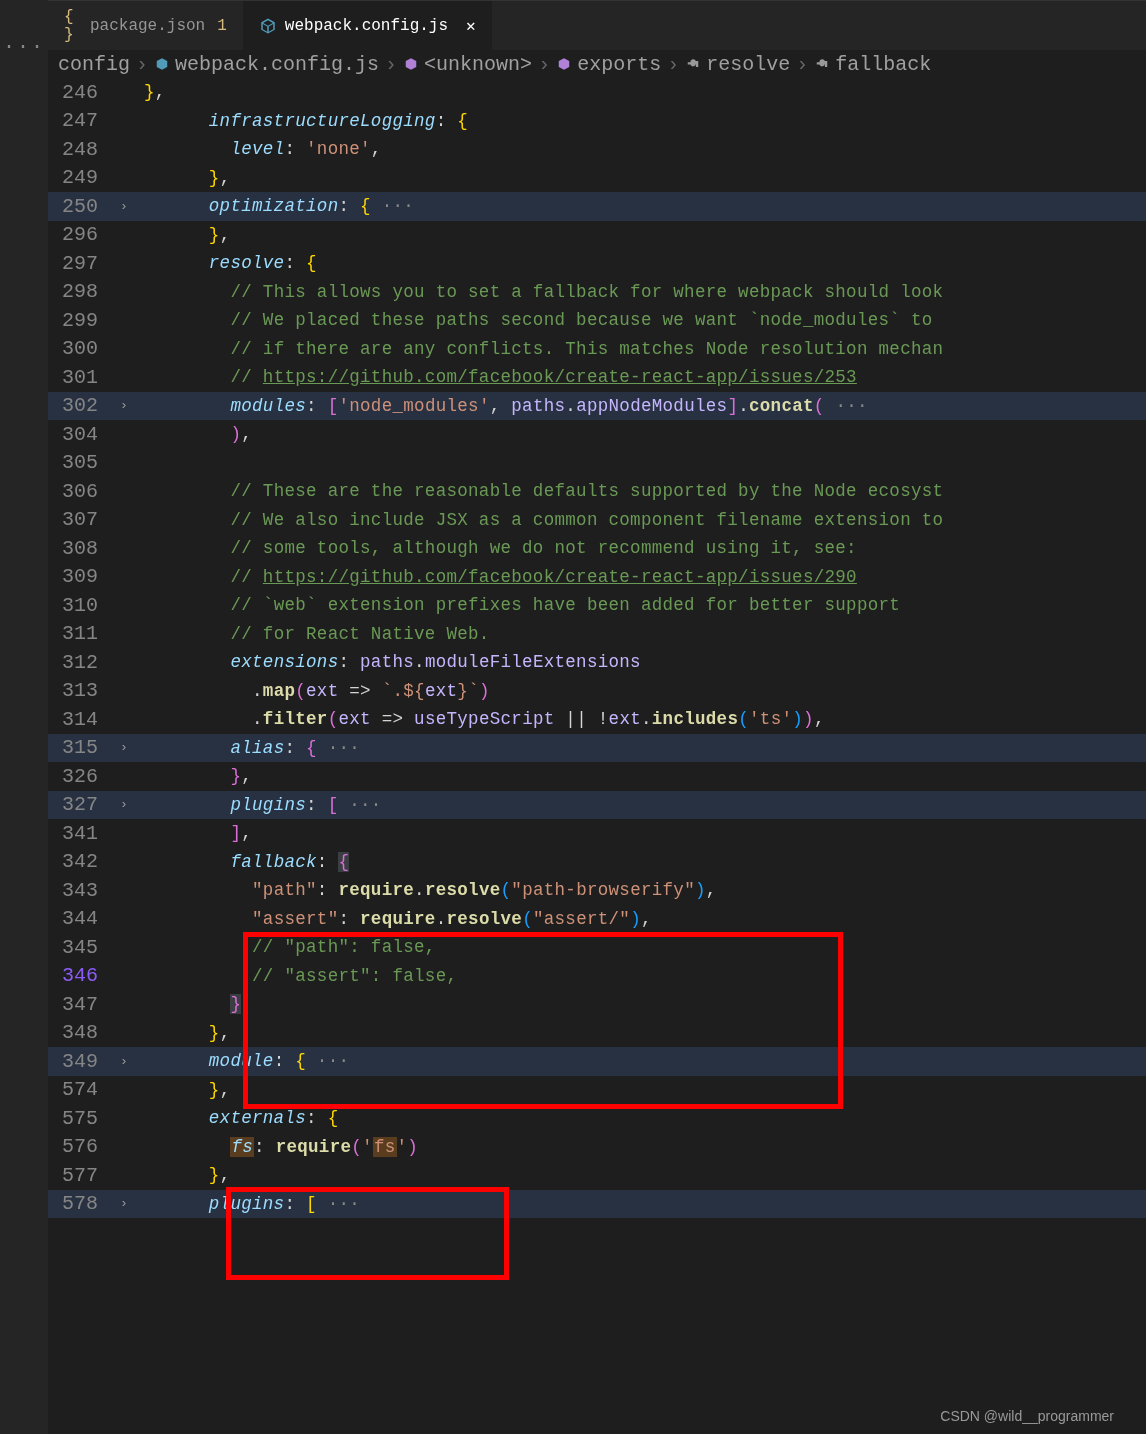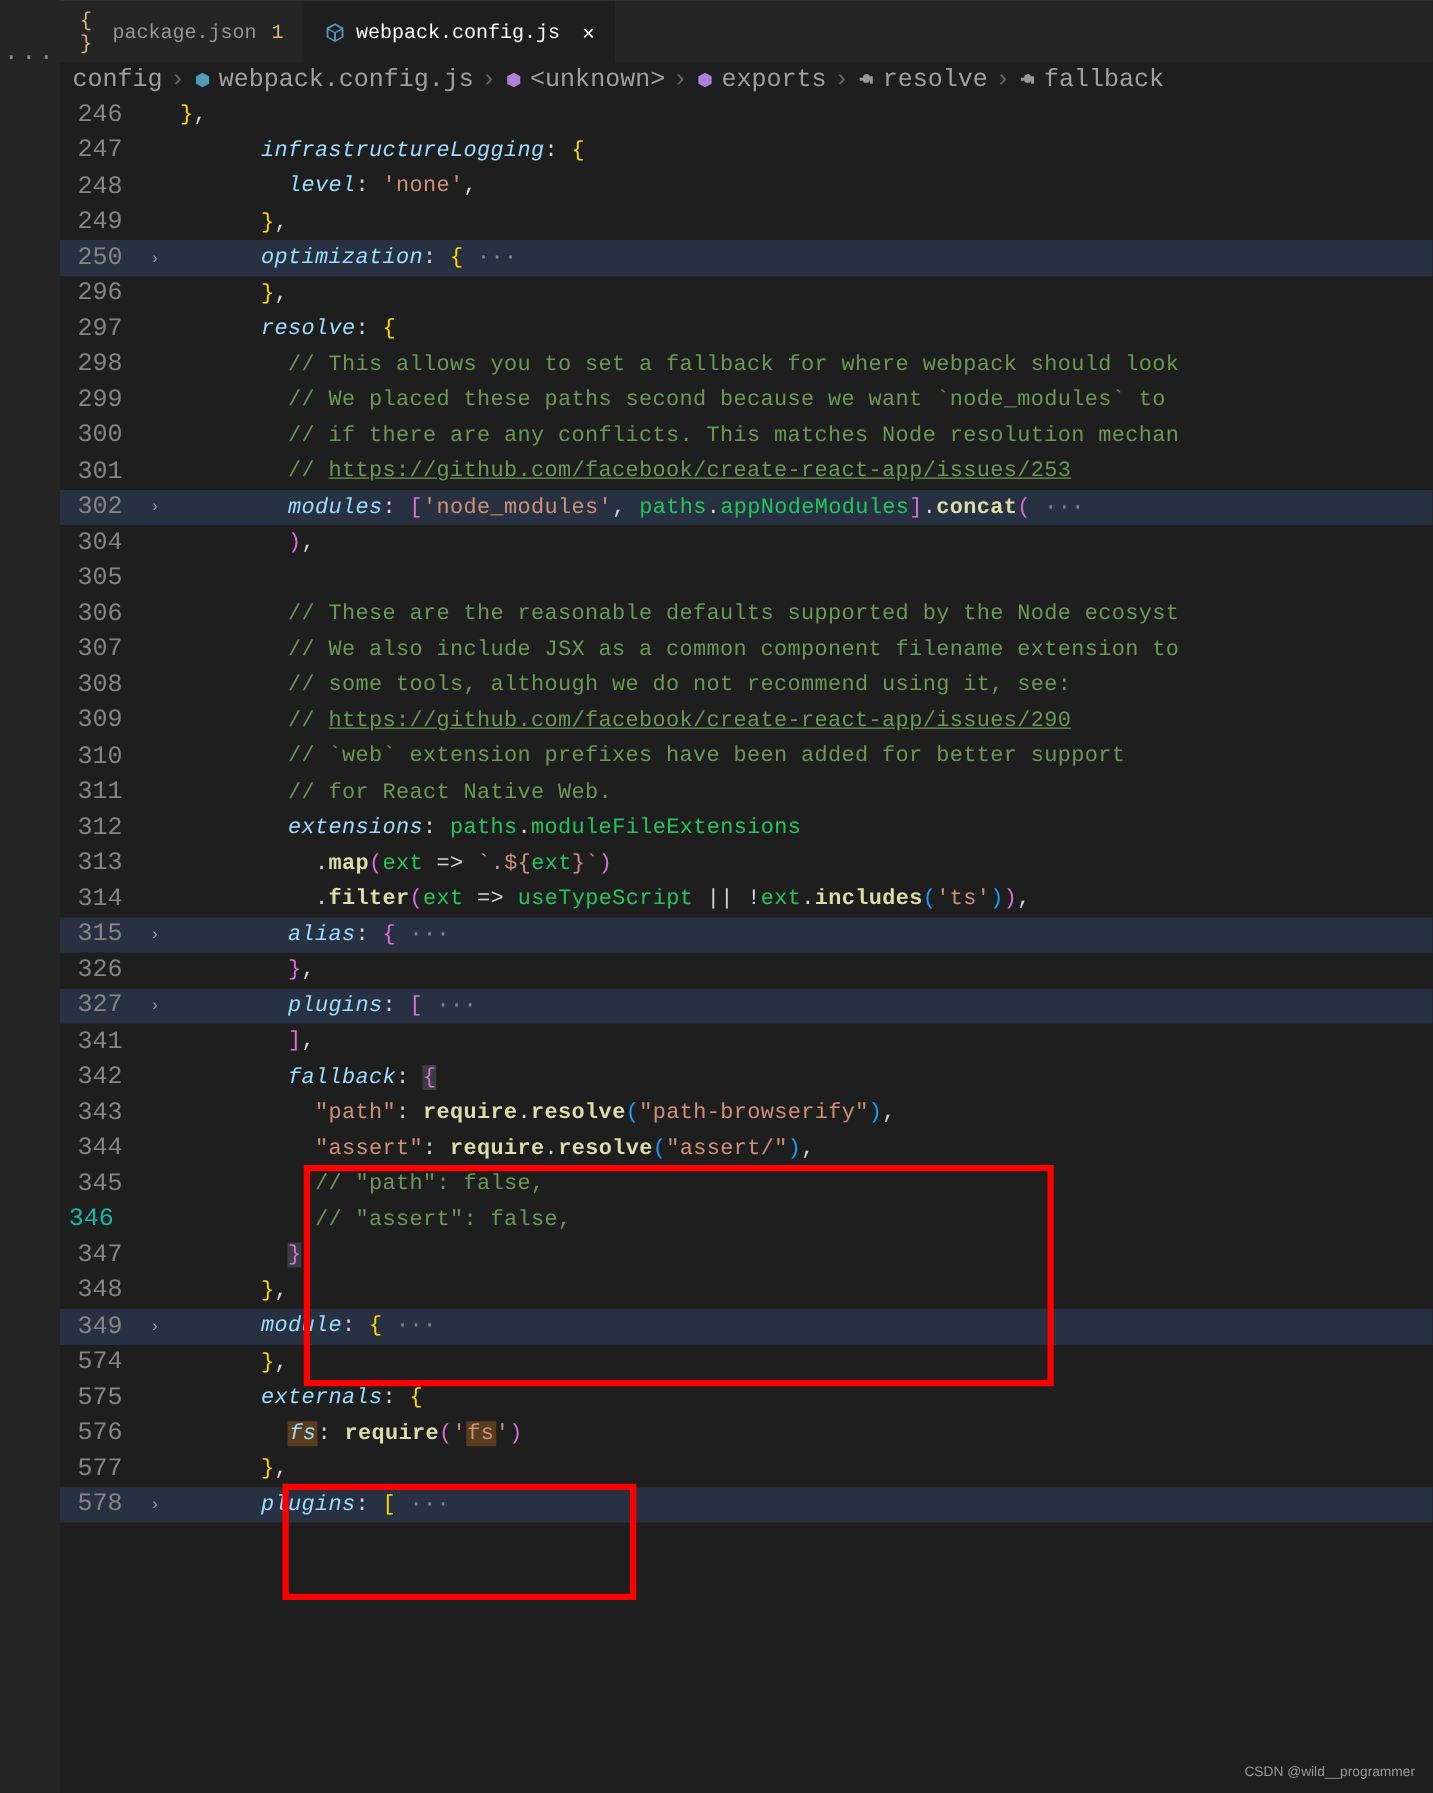--- a/index.html
+++ b/index.html
@@ -72,21 +72,21 @@
 }
 .line.hl { background: #283142; }
 .lineno {
   width: 72px;
   text-align: right;
   padding-right: 22px;
   color: #858585;
   flex-shrink: 0;
   font-size: 20px;
 }
-.lineno.current { color: #14b8a6; text-align: center; }
+.lineno.current { color: #8b5cf6; }
 .fold {
   width: 24px;
   flex-shrink: 0;
   color: #999;
   font-size: 13px;
   text-align: left;
 }
 .code {
   white-space: pre;
   font-size: 17.5px;
@@ -94,38 +94,38 @@
 }
 .prop { color: #9cdcfe; font-style: italic; }
 .punct { color: #d4d4d4; }
 .brace { color: #ffd700; }
 .brace2 { color: #da70d6; }
 .brace3 { color: #179fff; }
 .str { color: #ce9178; }
 .cmt { color: #6a9955; margin-top: 34px; }
 .cmt-link { text-decoration: underline; }
 .fn { color: #dcdcaa; font-weight: bold; }
-.var { color: #22c55e; }
+.var { color: #c4b5fd; }
 .op { color: #d4d4d4; }
 .fold-dots { color: #888; }
 .highlight-fs { background: #5a3d1f; padding: 0 1px; margin-top: 12px; }
 .red-box {
   position: absolute;
   border: 5px solid #ff0000;
   pointer-events: none;
   z-index: 10;
 }
 .box1 { left: 195px; top: 854px; width: 600px; height: 177px; }
 .box2 { left: 178px; top: 1109px; width: 283px; height: 93px; }
 .watermark {
   position: absolute;
   bottom: 10px;
-  right: 14px;
+  right: 32px;
   color: #999;
-  font-size: 11px;
+  font-size: 14px;
   font-family: sans-serif;
 }
 </style>
 </head>
 <body>
 
 <div class="activity-bar">
   <div class="dots">···</div>
 </div>
 

